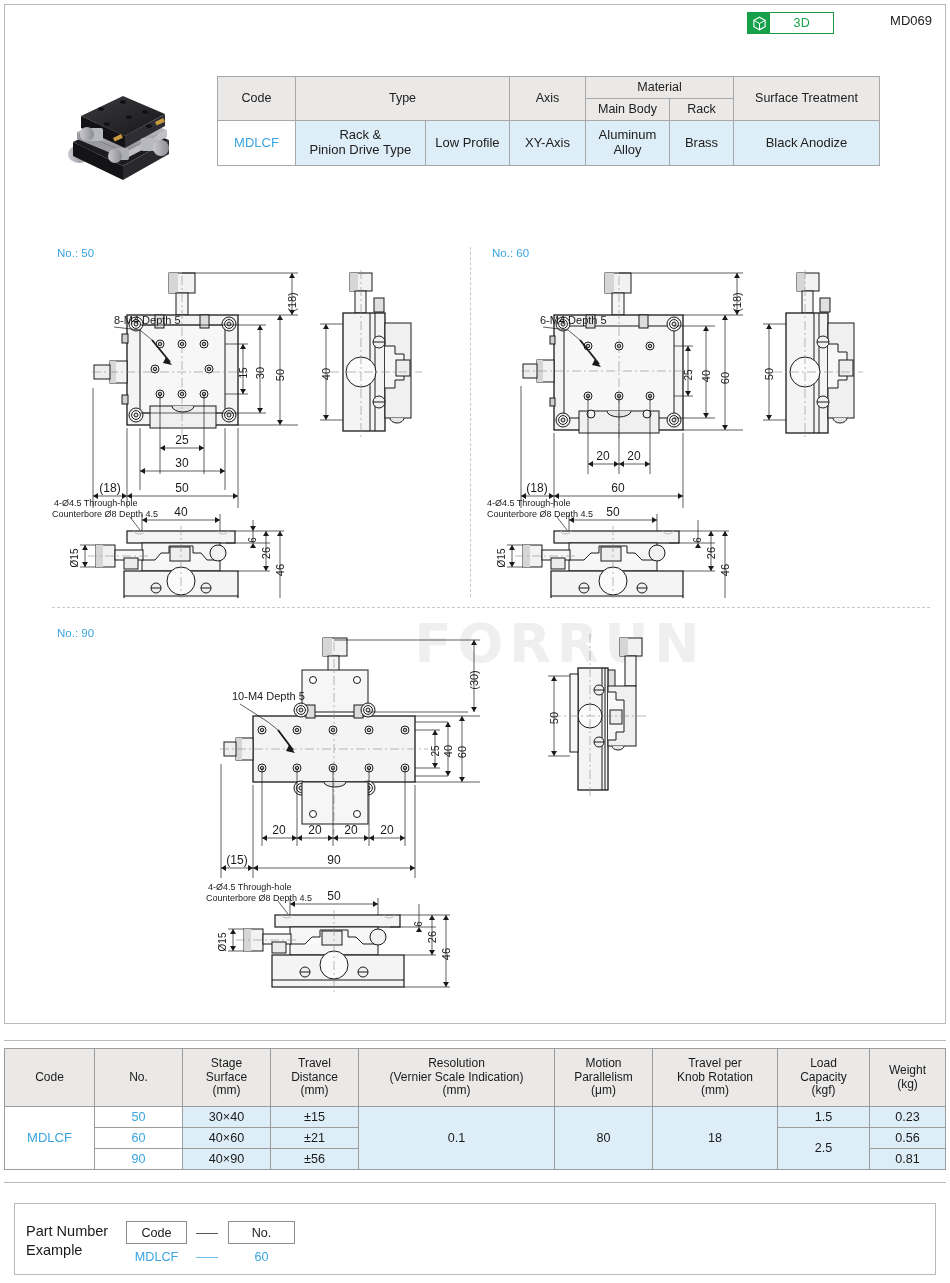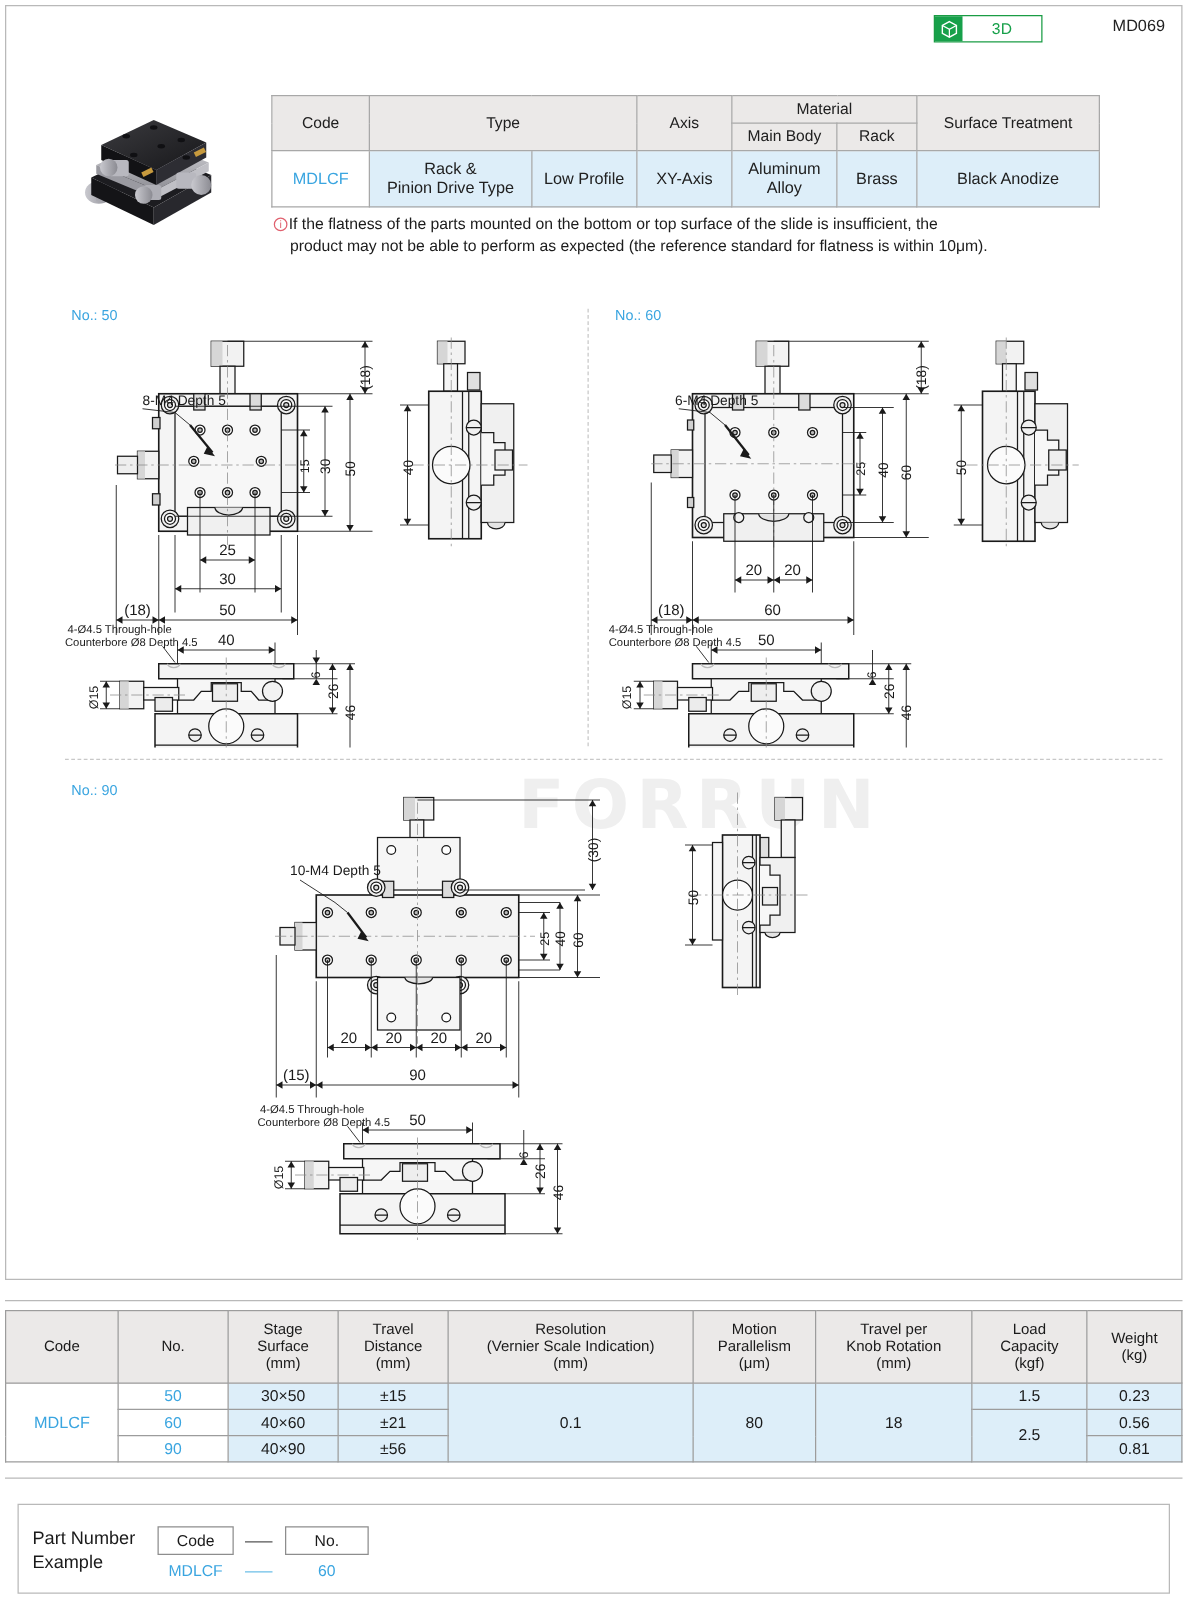--- a/index.html
+++ b/index.html
@@ -232,24 +232,20 @@
         <td class="tall">
           <span>Aluminum</span><br>
           <span>Alloy</span>
         </td>
         <td class="tall">Brass</td>
         <td class="tall">Black Anodize</td>
       </tr>
     </tbody>
   </table>
 
-  <div class="note">
-    <i class="ico">i</i><span>If the flatness of the parts mounted on the bottom or top surface of the slide is insufficient, the</span>
-    <span class="ind">product may not be able to perform as expected (the reference standard for flatness is within 10μm).</span>
-  </div>
 
   <div class="wmark">FORRUN</div>
 
   <div class="vdiv"></div>
   <div class="hdiv"></div>
 
   <div class="sec-label" style="left:57px; top:247px;">No.: 50</div>
   <div class="sec-label" style="left:492px; top:247px;">No.: 60</div>
   <div class="sec-label" style="left:57px; top:627px;">No.: 90</div>
 
@@ -982,21 +978,21 @@
         <th>
           <span>Weight</span><br>
           <span>(kg)</span>
         </th>
       </tr>
     </thead>
     <tbody>
       <tr>
         <td class="codecell" rowspan="3">MDLCF</td>
         <td class="bluetext">50</td>
-        <td>30×50</td>
+        <td>30×40</td>
         <td>±15</td>
         <td rowspan="3">0.1</td>
         <td rowspan="3">80</td>
         <td rowspan="3">18</td>
         <td>1.5</td>
         <td>0.23</td>
       </tr>
       <tr>
         <td class="bluetext">60</td>
         <td>40×60</td>

